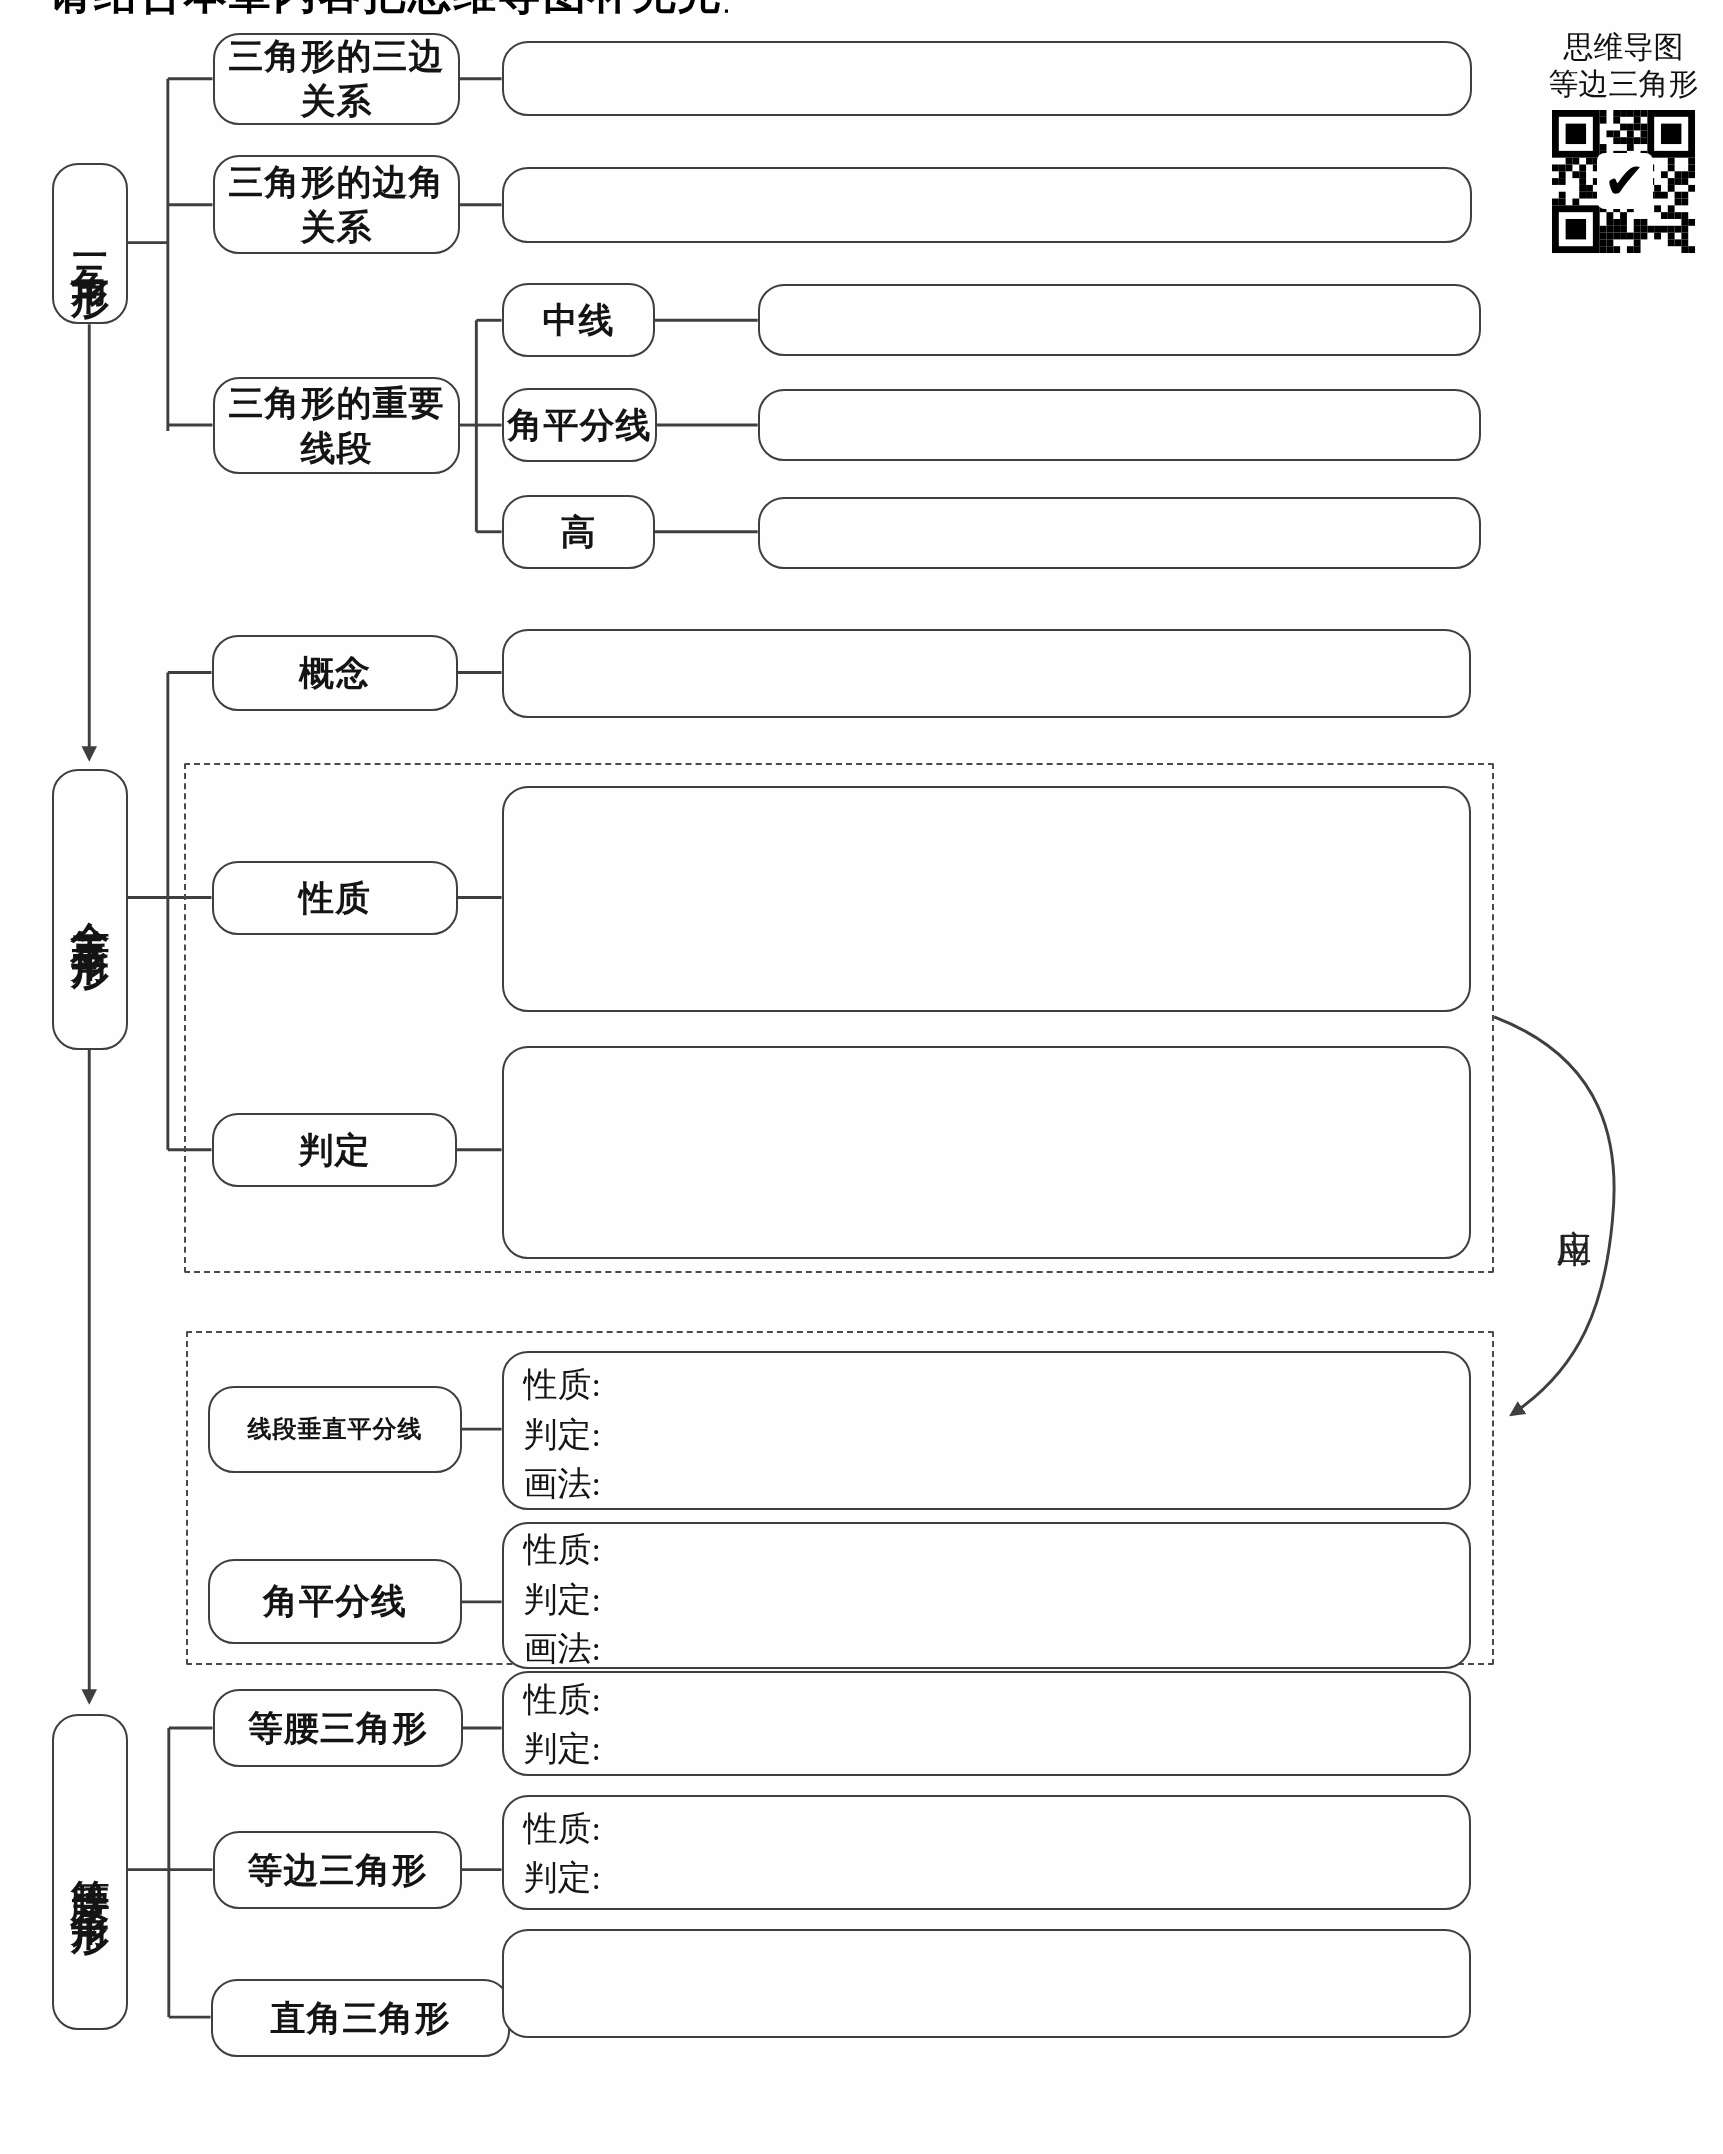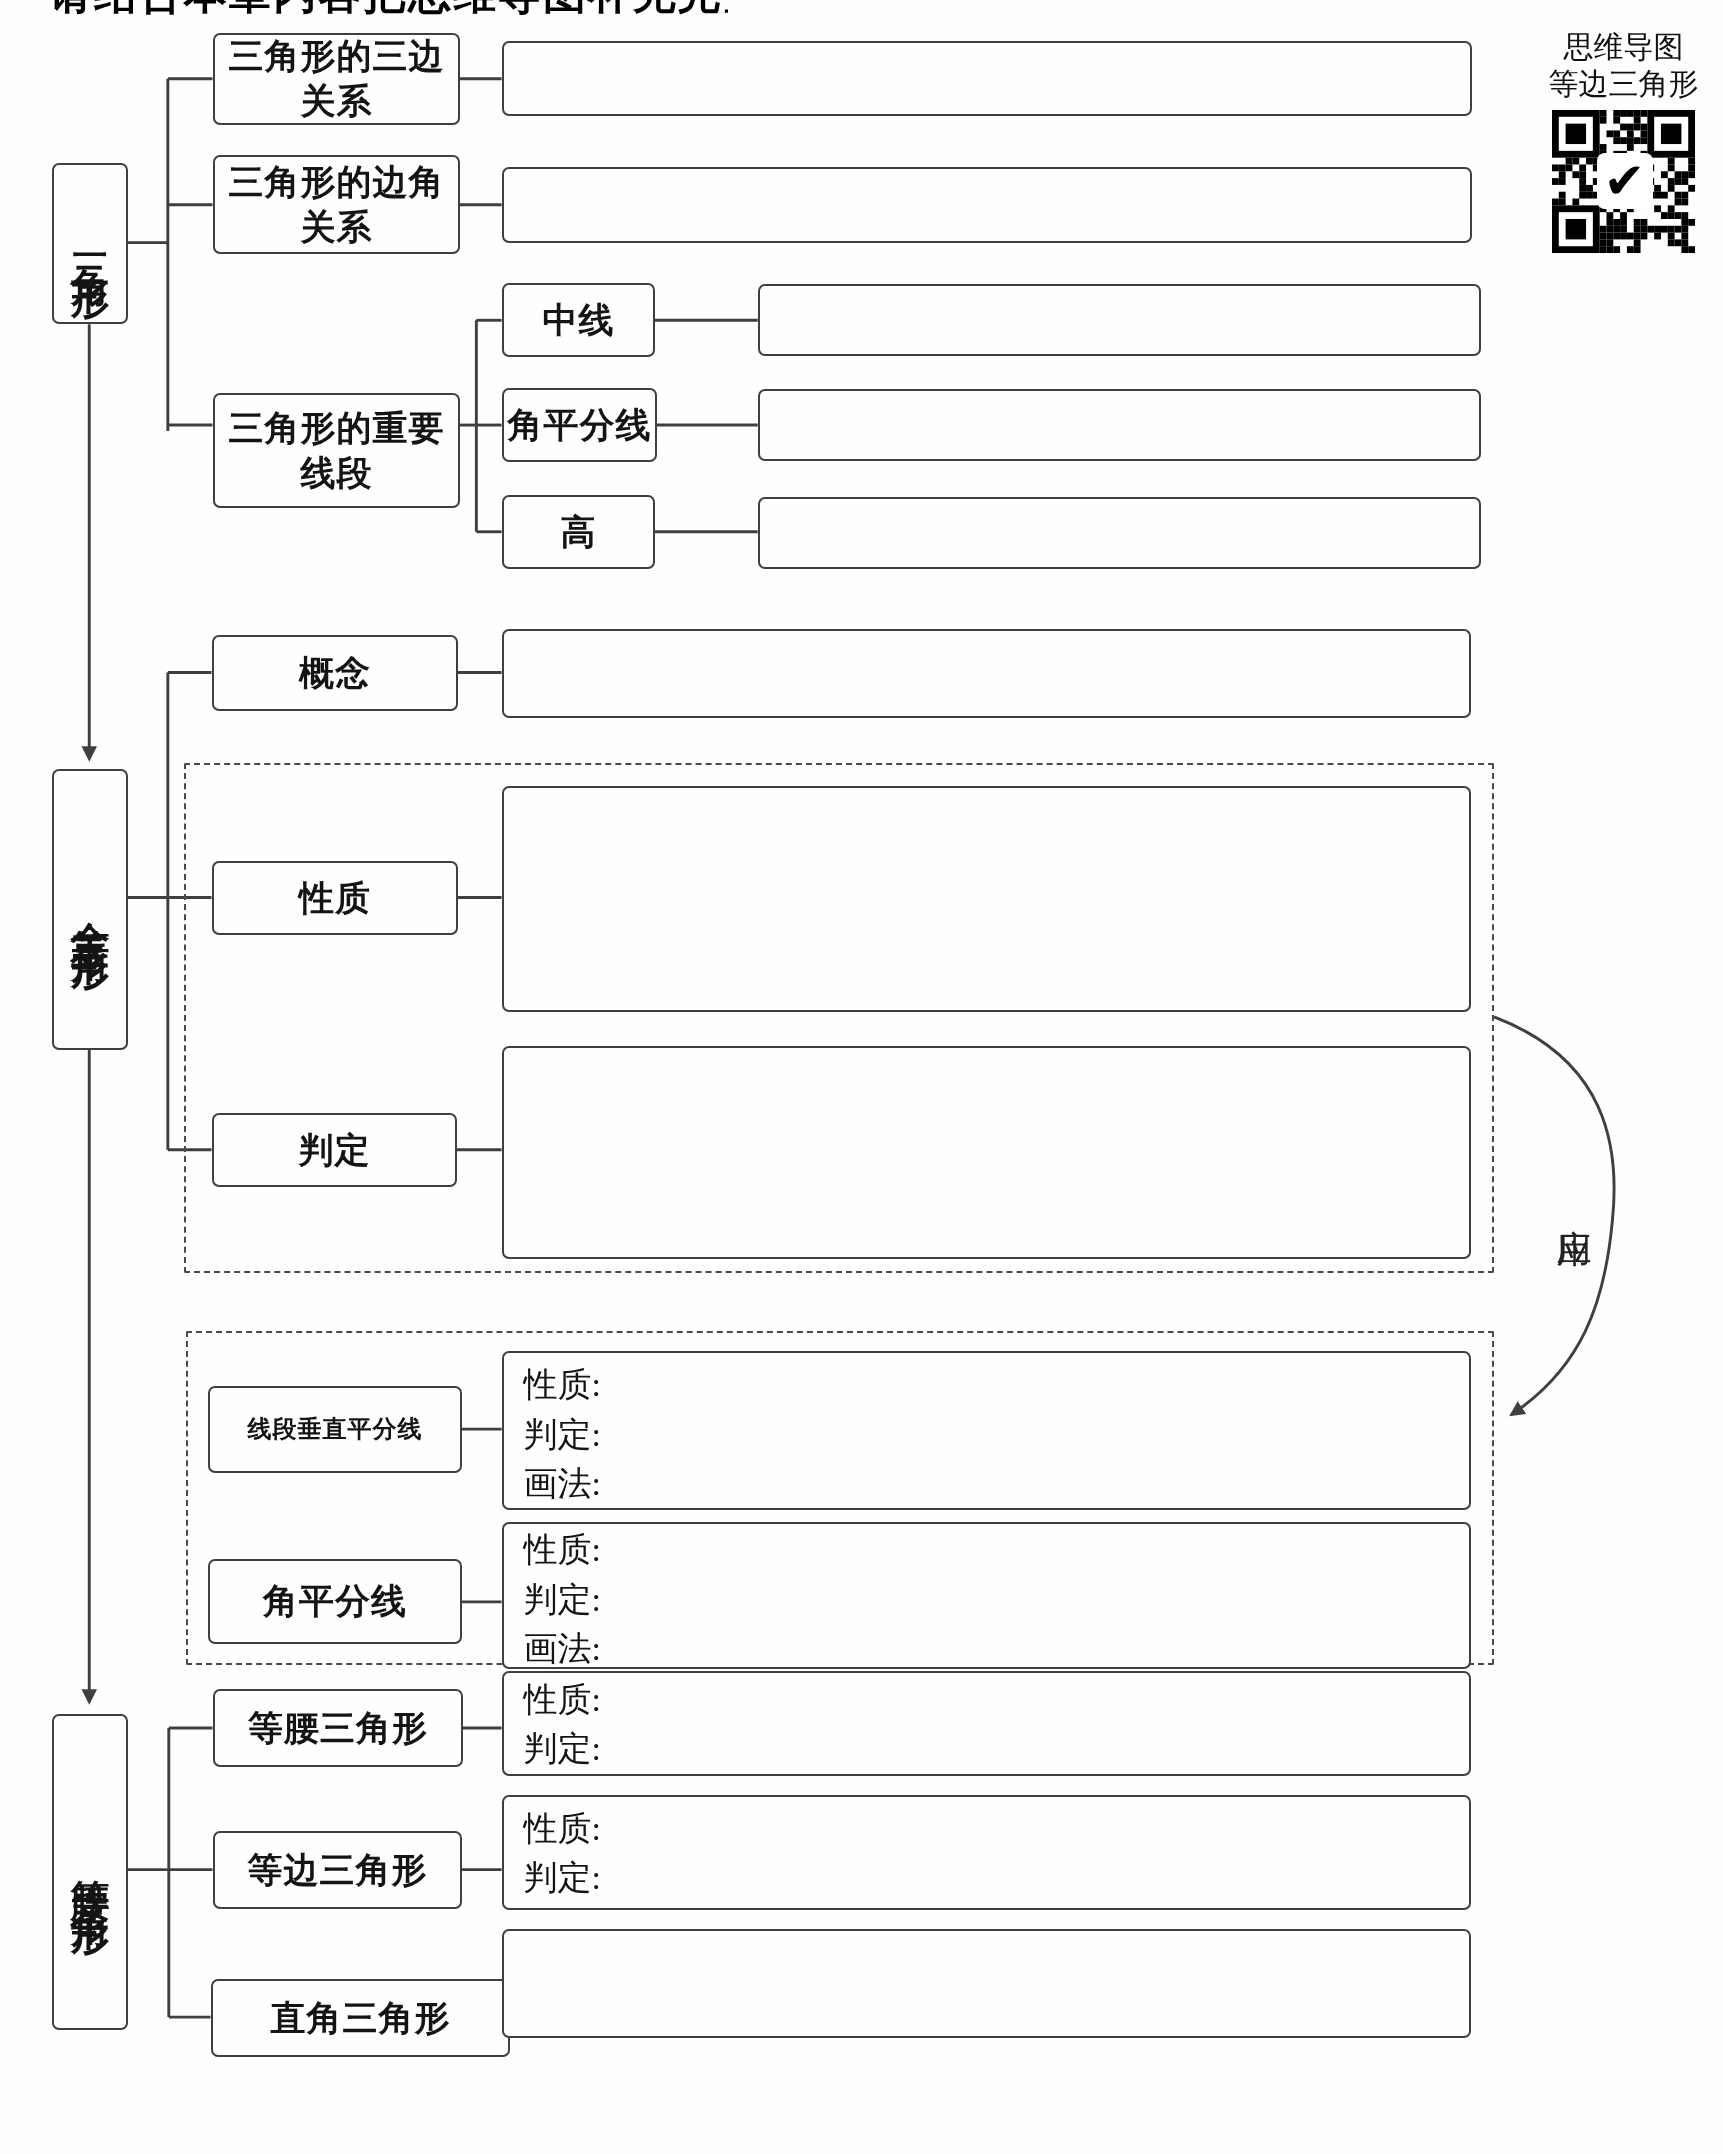--- a/index.html
+++ b/index.html
@@ -1,19 +1,19 @@
 <!DOCTYPE html>
 <html><head>
 <meta charset="utf-8">
 <style>
   html,body{margin:0;padding:0;background:#ffffff;}
   .page{position:relative;width:1723px;height:2154px;background:#fefefe;overflow:hidden;
         font-family:"Liberation Sans","DejaVu Sans",sans-serif;color:#141414;}
   .lines{position:absolute;left:0;top:0;width:1723px;height:2154px;pointer-events:none;}
-  .box{position:absolute;box-sizing:border-box;border:2.9px solid #3f3f3f;border-radius:7px;background:#fefefe;}
+  .box{position:absolute;box-sizing:border-box;border:2.9px solid #3f3f3f;border-radius:26px;background:#fefefe;}
   .node{display:flex;flex-direction:column;align-items:center;justify-content:center;
         font-weight:700;font-size:35px;line-height:1.28;text-align:center;letter-spacing:1px;}
   .node.sm{font-size:24px;}
   .vnode{writing-mode:vertical-rl;text-orientation:upright;display:flex;align-items:center;justify-content:center;
          font-weight:700;font-size:39px;letter-spacing:13.6px;}
   .fill{}
   .content{font-family:"Liberation Serif","DejaVu Serif",serif;font-size:34px;line-height:1.46;
            padding:7.8px 9.7px 0 19.4px;display:flex;flex-direction:column;justify-content:center;}
   .dashed{position:absolute;box-sizing:border-box;border:2.9px dashed #4a4a4a;border-radius:1.9px;background:transparent;}
   .apply-label{position:absolute;writing-mode:vertical-rl;text-orientation:upright;
@@ -94,21 +94,21 @@
     <span>关系</span>
   </div>
   <div class="box fill" style="left:502px;top:41px;width:970px;height:75px;"></div>
 
   <div class="box node" style="left:213px;top:155px;width:247px;height:99px;">
     <span>三角形的边角</span>
     <span>关系</span>
   </div>
   <div class="box fill" style="left:502px;top:167px;width:970px;height:76px;"></div>
 
-  <div class="box node" style="left:213px;top:377px;width:247px;height:115px;margin-top:16px;">
+  <div class="box node" style="left:213px;top:377px;width:247px;height:97px;">
     <span>三角形的重要</span>
     <span>线段</span>
   </div>
 
   <div class="box node" style="left:502px;top:283px;width:153px;height:74px;">
     <span>中线</span>
   </div>
   <div class="box fill" style="left:758px;top:284px;width:723px;height:72px;"></div>
 
   <div class="box node" style="left:502px;top:388px;width:155px;height:74px;">

